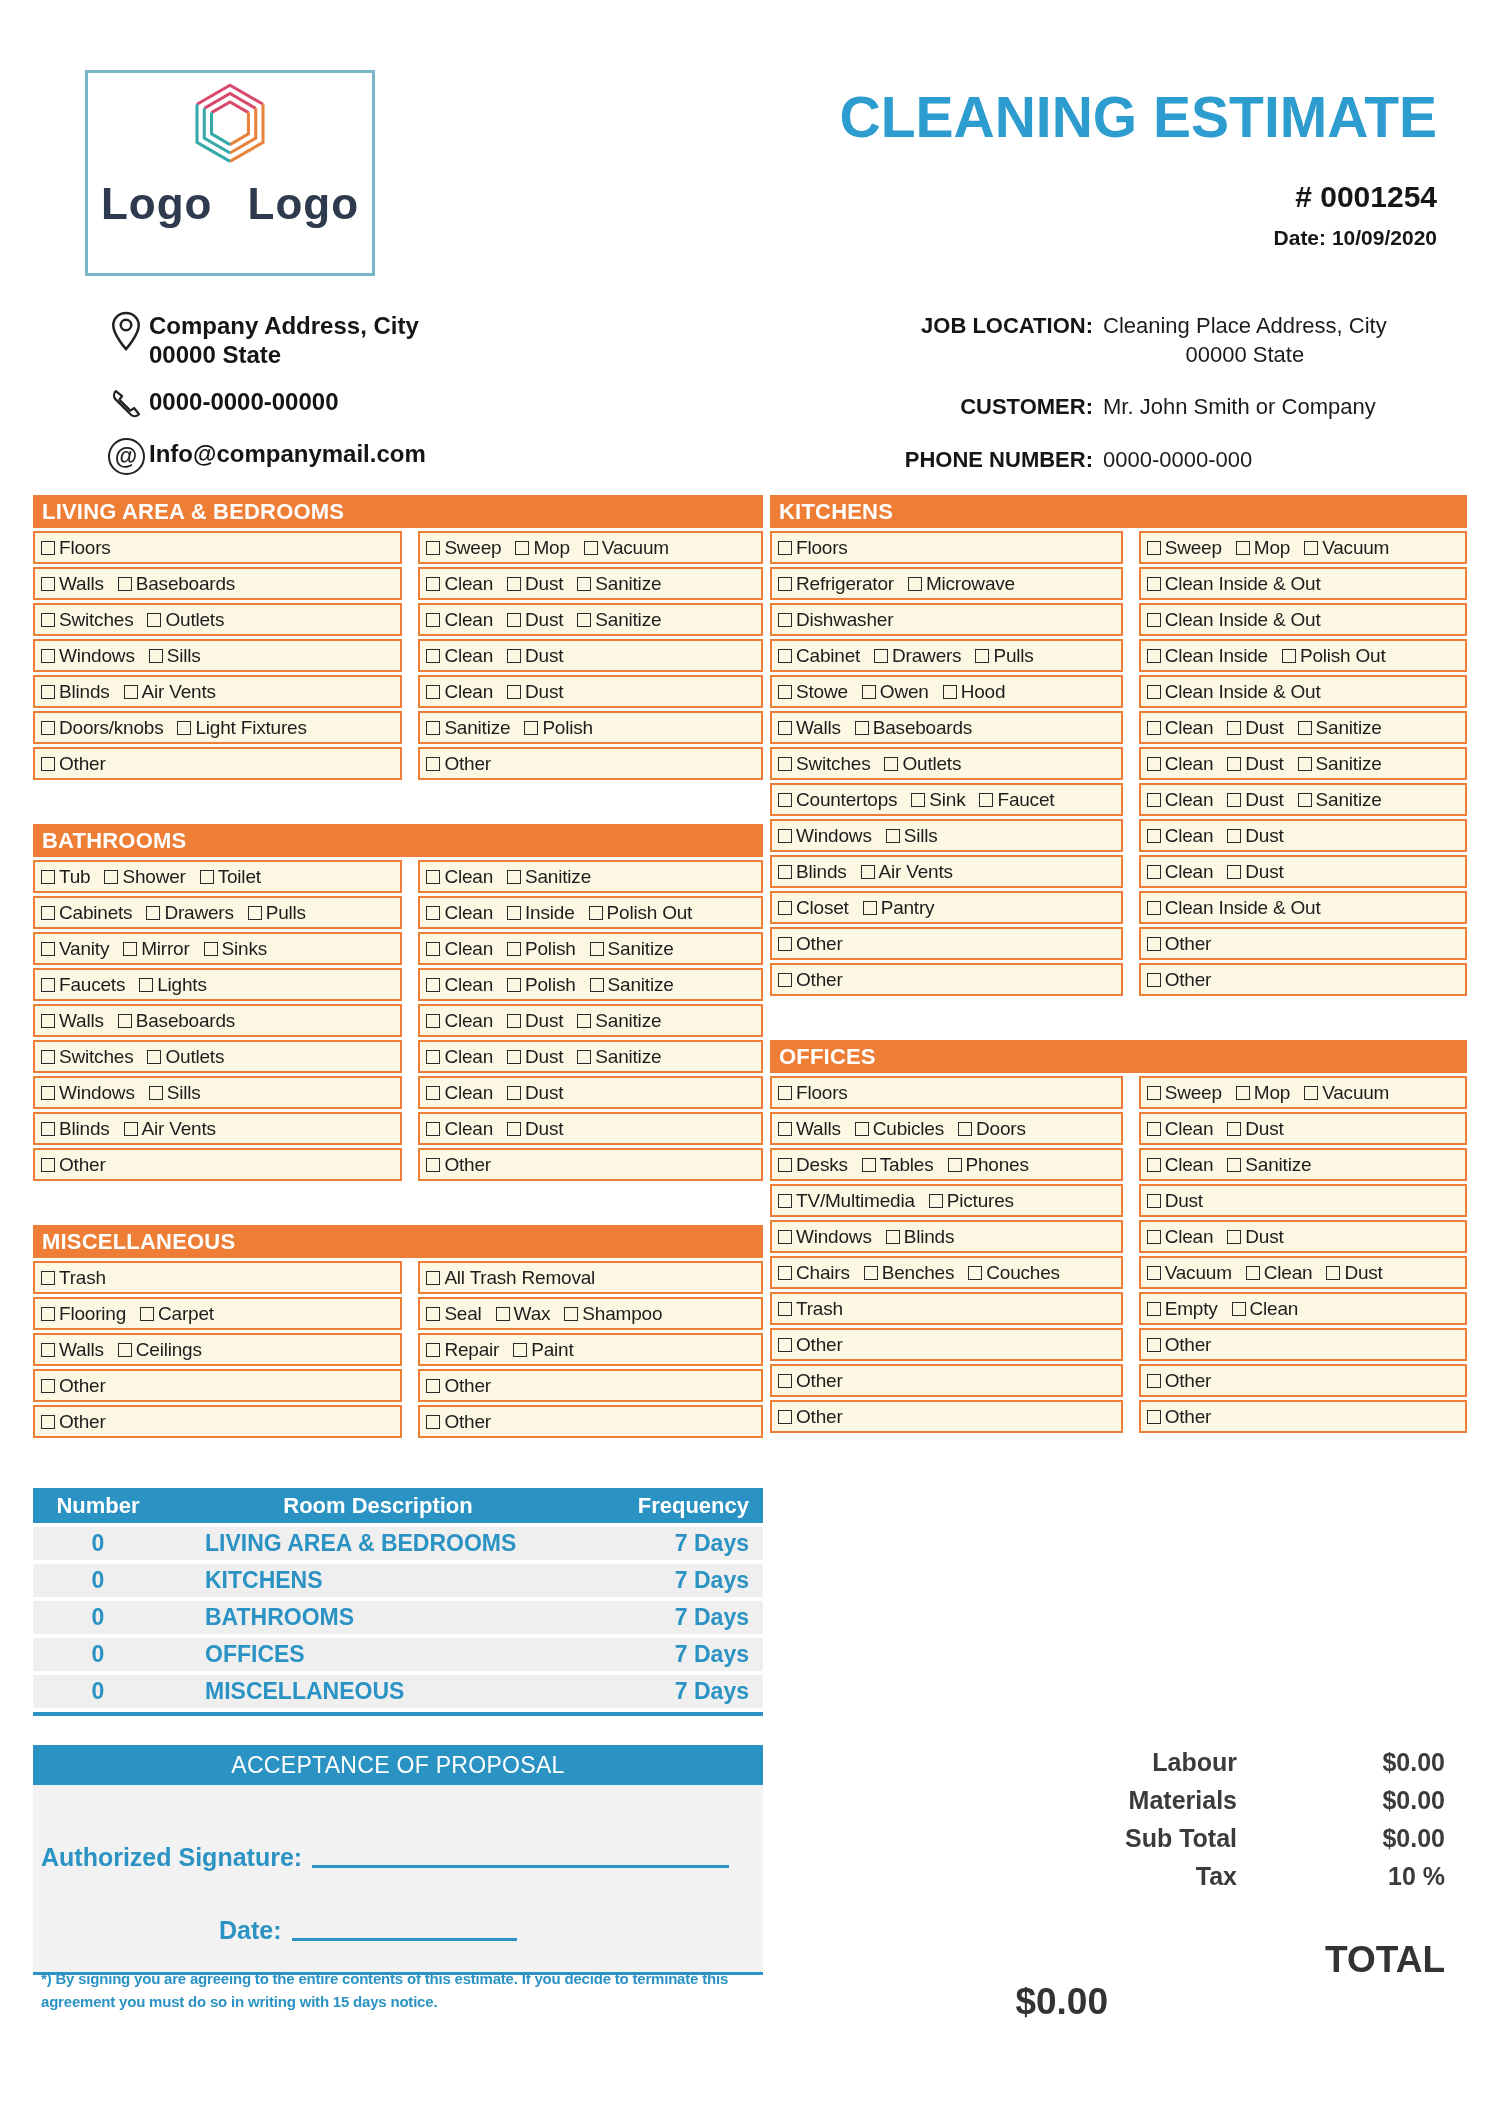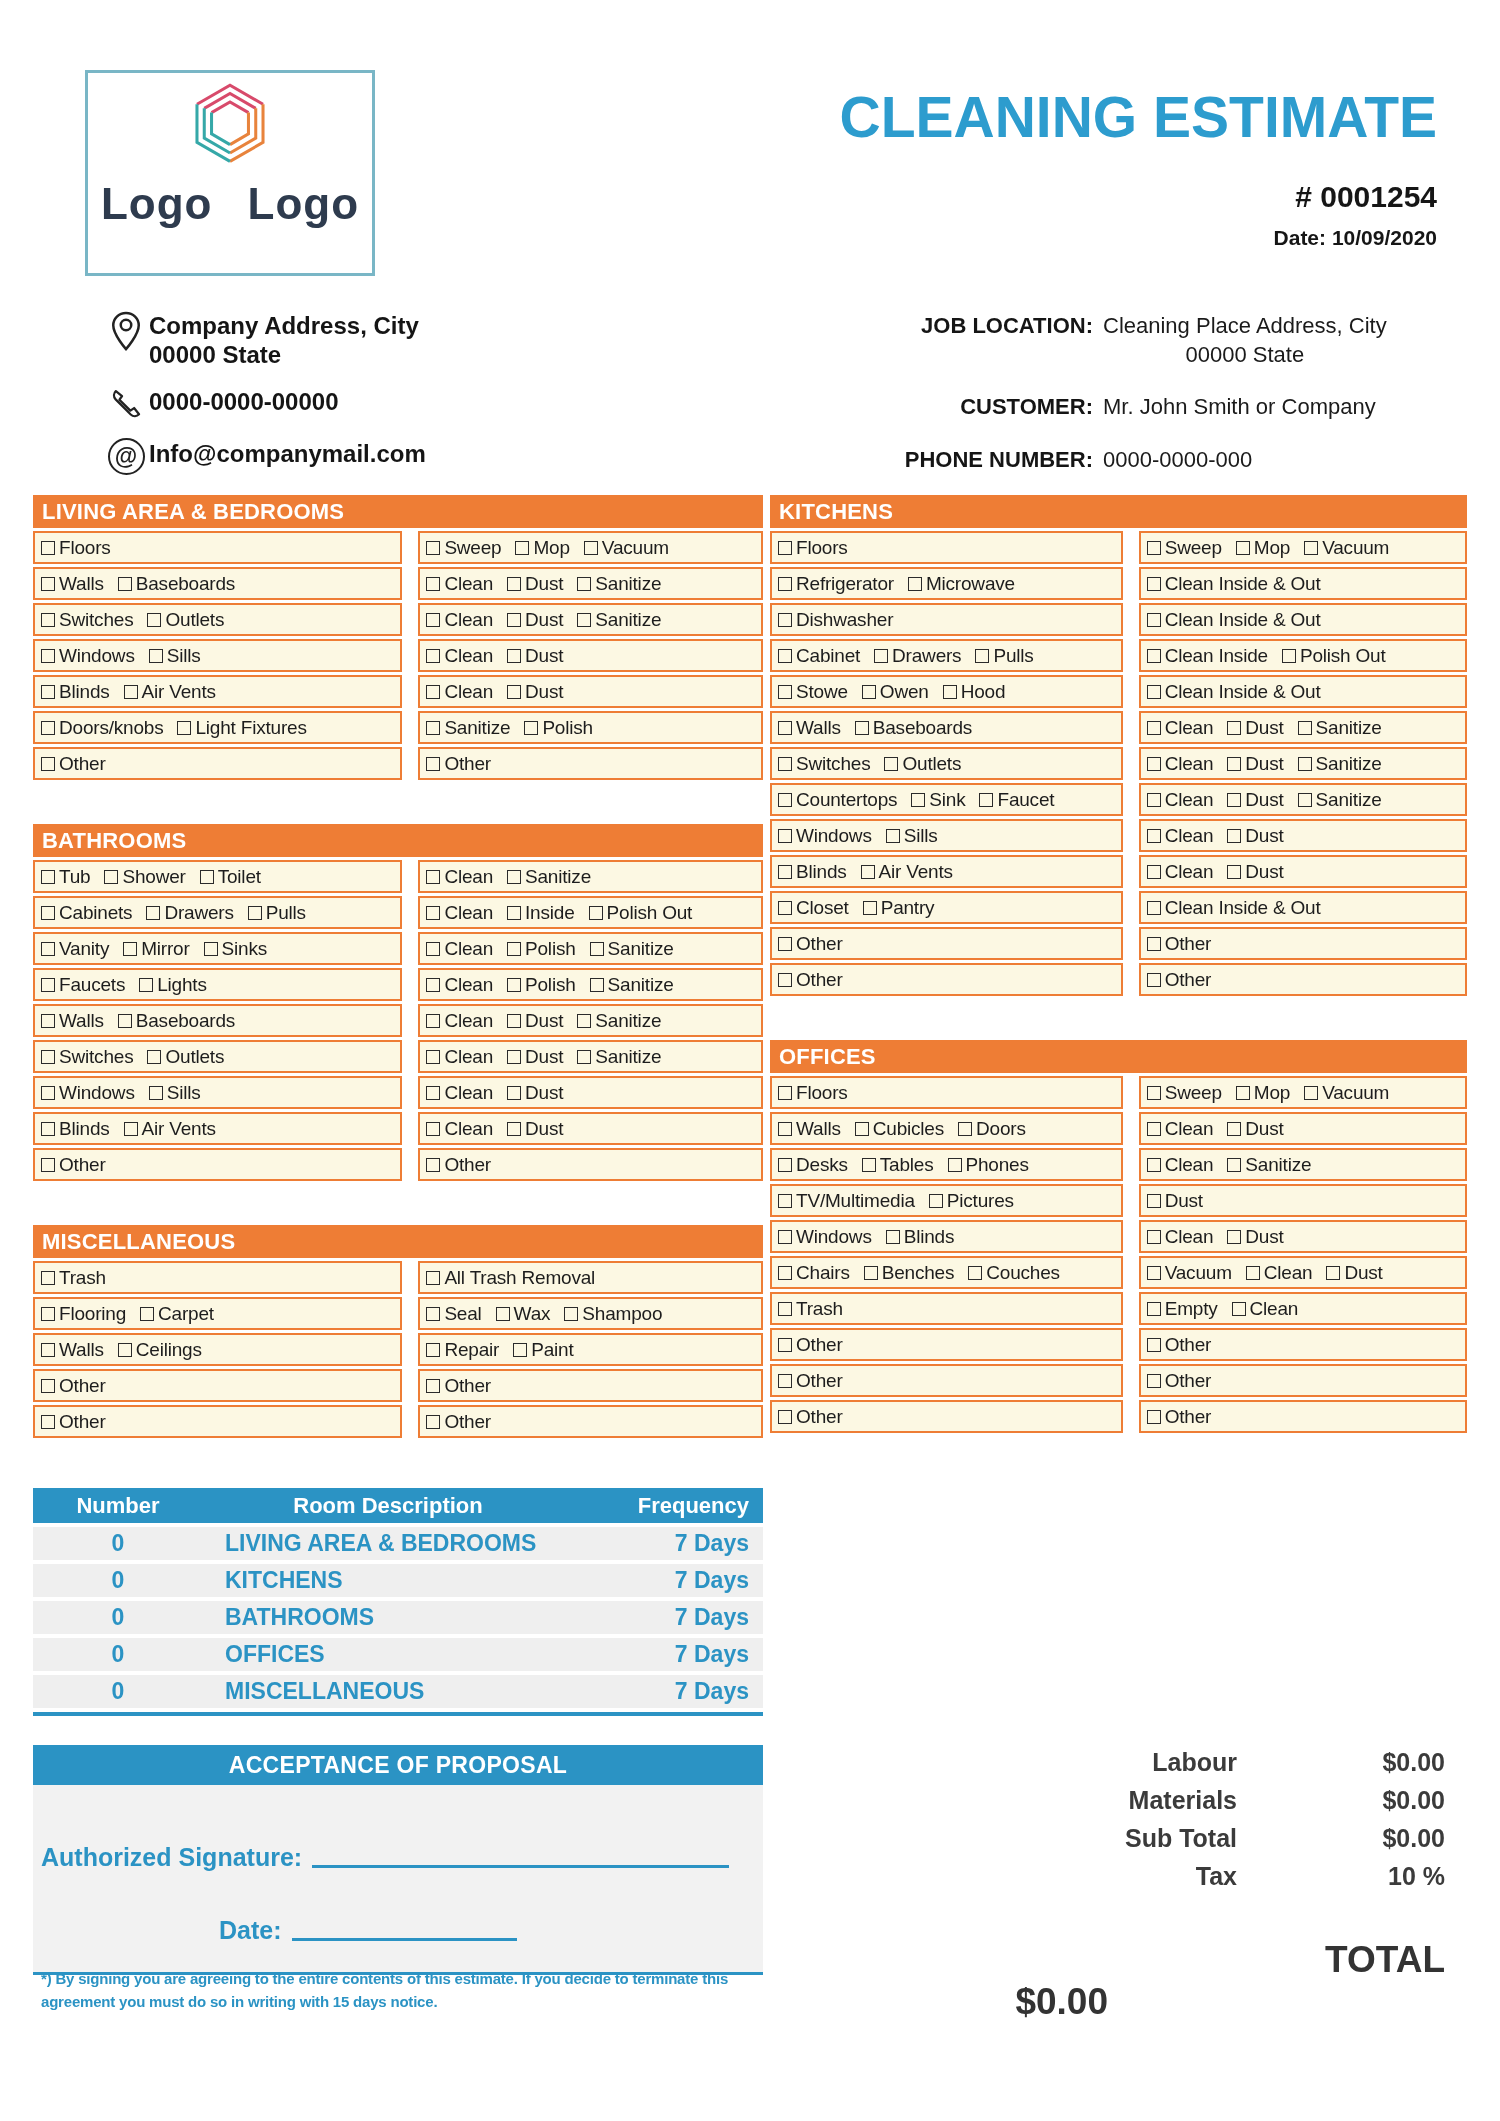--- a/index.html
+++ b/index.html
@@ -44,36 +44,36 @@
     padding-left:6px;gap:14px;overflow:hidden;}
   .cell.items{width:50.6%;flex:none;}
   .cell.actions{flex:1;}
   .group{display:flex;align-items:center;font-size:19px;color:var(--ink);white-space:nowrap;letter-spacing:-0.2px;}
   .cb{width:14px;height:14px;border:1.5px solid #2b2b2b;margin-right:4px;flex:none;background:transparent;}
 
   
   .summary{position:absolute;left:33px;top:1488px;width:730px;}
   .sum-header{display:flex;background:var(--blue);color:#fff;font-weight:bold;font-size:22px;height:35px;align-items:center;}
   .sum-row{display:flex;background:var(--gray-row);height:33px;align-items:center;margin-top:4px;}
-  .c-num{width:130px;flex:none;text-align:center;margin-left:20px;}
+  .c-num{width:130px;flex:none;text-align:center;}
   .c-desc{flex:1;padding-left:42px;}
   .sum-header .c-desc{text-align:center;padding-left:0;}
   .c-freq{width:170px;flex:none;text-align:right;padding-right:14px;}
   .sum-row span{color:var(--blue);font-weight:bold;font-size:23px;}
   .sum-bottom{border-bottom:4px solid var(--blue);margin-top:4px;}
 
   
   .notes{position:absolute;left:770px;top:1488px;width:697px;}
   .notes-header{background:var(--blue);color:#fff;font-weight:bold;font-size:22px;height:35px;line-height:35px;text-align:center;}
   .notes-body{height:182px;background:repeating-linear-gradient(to bottom,#F1F1F1 0 33px,#fafafa 33px 37px);
     border-bottom:4px solid var(--blue);}
 
   
   .acceptance{position:absolute;left:33px;top:1745px;width:730px;}
-  .acc-header{background:var(--blue);color:#fff;font-weight:bold;font-size:23px;height:40px;line-height:40px;text-align:center;letter-spacing:.3px;}
+  .acc-header{background:var(--blue);color:#fff;font-weight:normal;font-size:23px;height:40px;line-height:40px;text-align:center;letter-spacing:.3px;}
   .acc-body{background:var(--panel);height:190px;border-bottom:3px solid var(--blue);padding:10px 12px 0 8px;position:relative;}
   .sig-row{display:flex;align-items:flex-end;margin-top:48px;}
   .sig-label{font-size:25px;font-weight:bold;color:var(--blue);white-space:nowrap;}
   .sig-line{flex:1;border-bottom:3px solid var(--blue);margin:0 22px 4px 10px;height:20px;}
   .date-row{display:flex;align-items:flex-end;margin-top:44px;}
   .date-label{font-size:25px;font-weight:bold;color:var(--blue);margin-left:178px;white-space:nowrap;}
   .date-line{width:225px;border-bottom:3px solid var(--blue);margin:0 0 4px 10px;height:20px;}
   .disclaimer{font-size:15px;font-weight:bold;color:var(--blue);line-height:1.55;margin-top:22px;letter-spacing:-0.2px;width:705px;}
 
   

